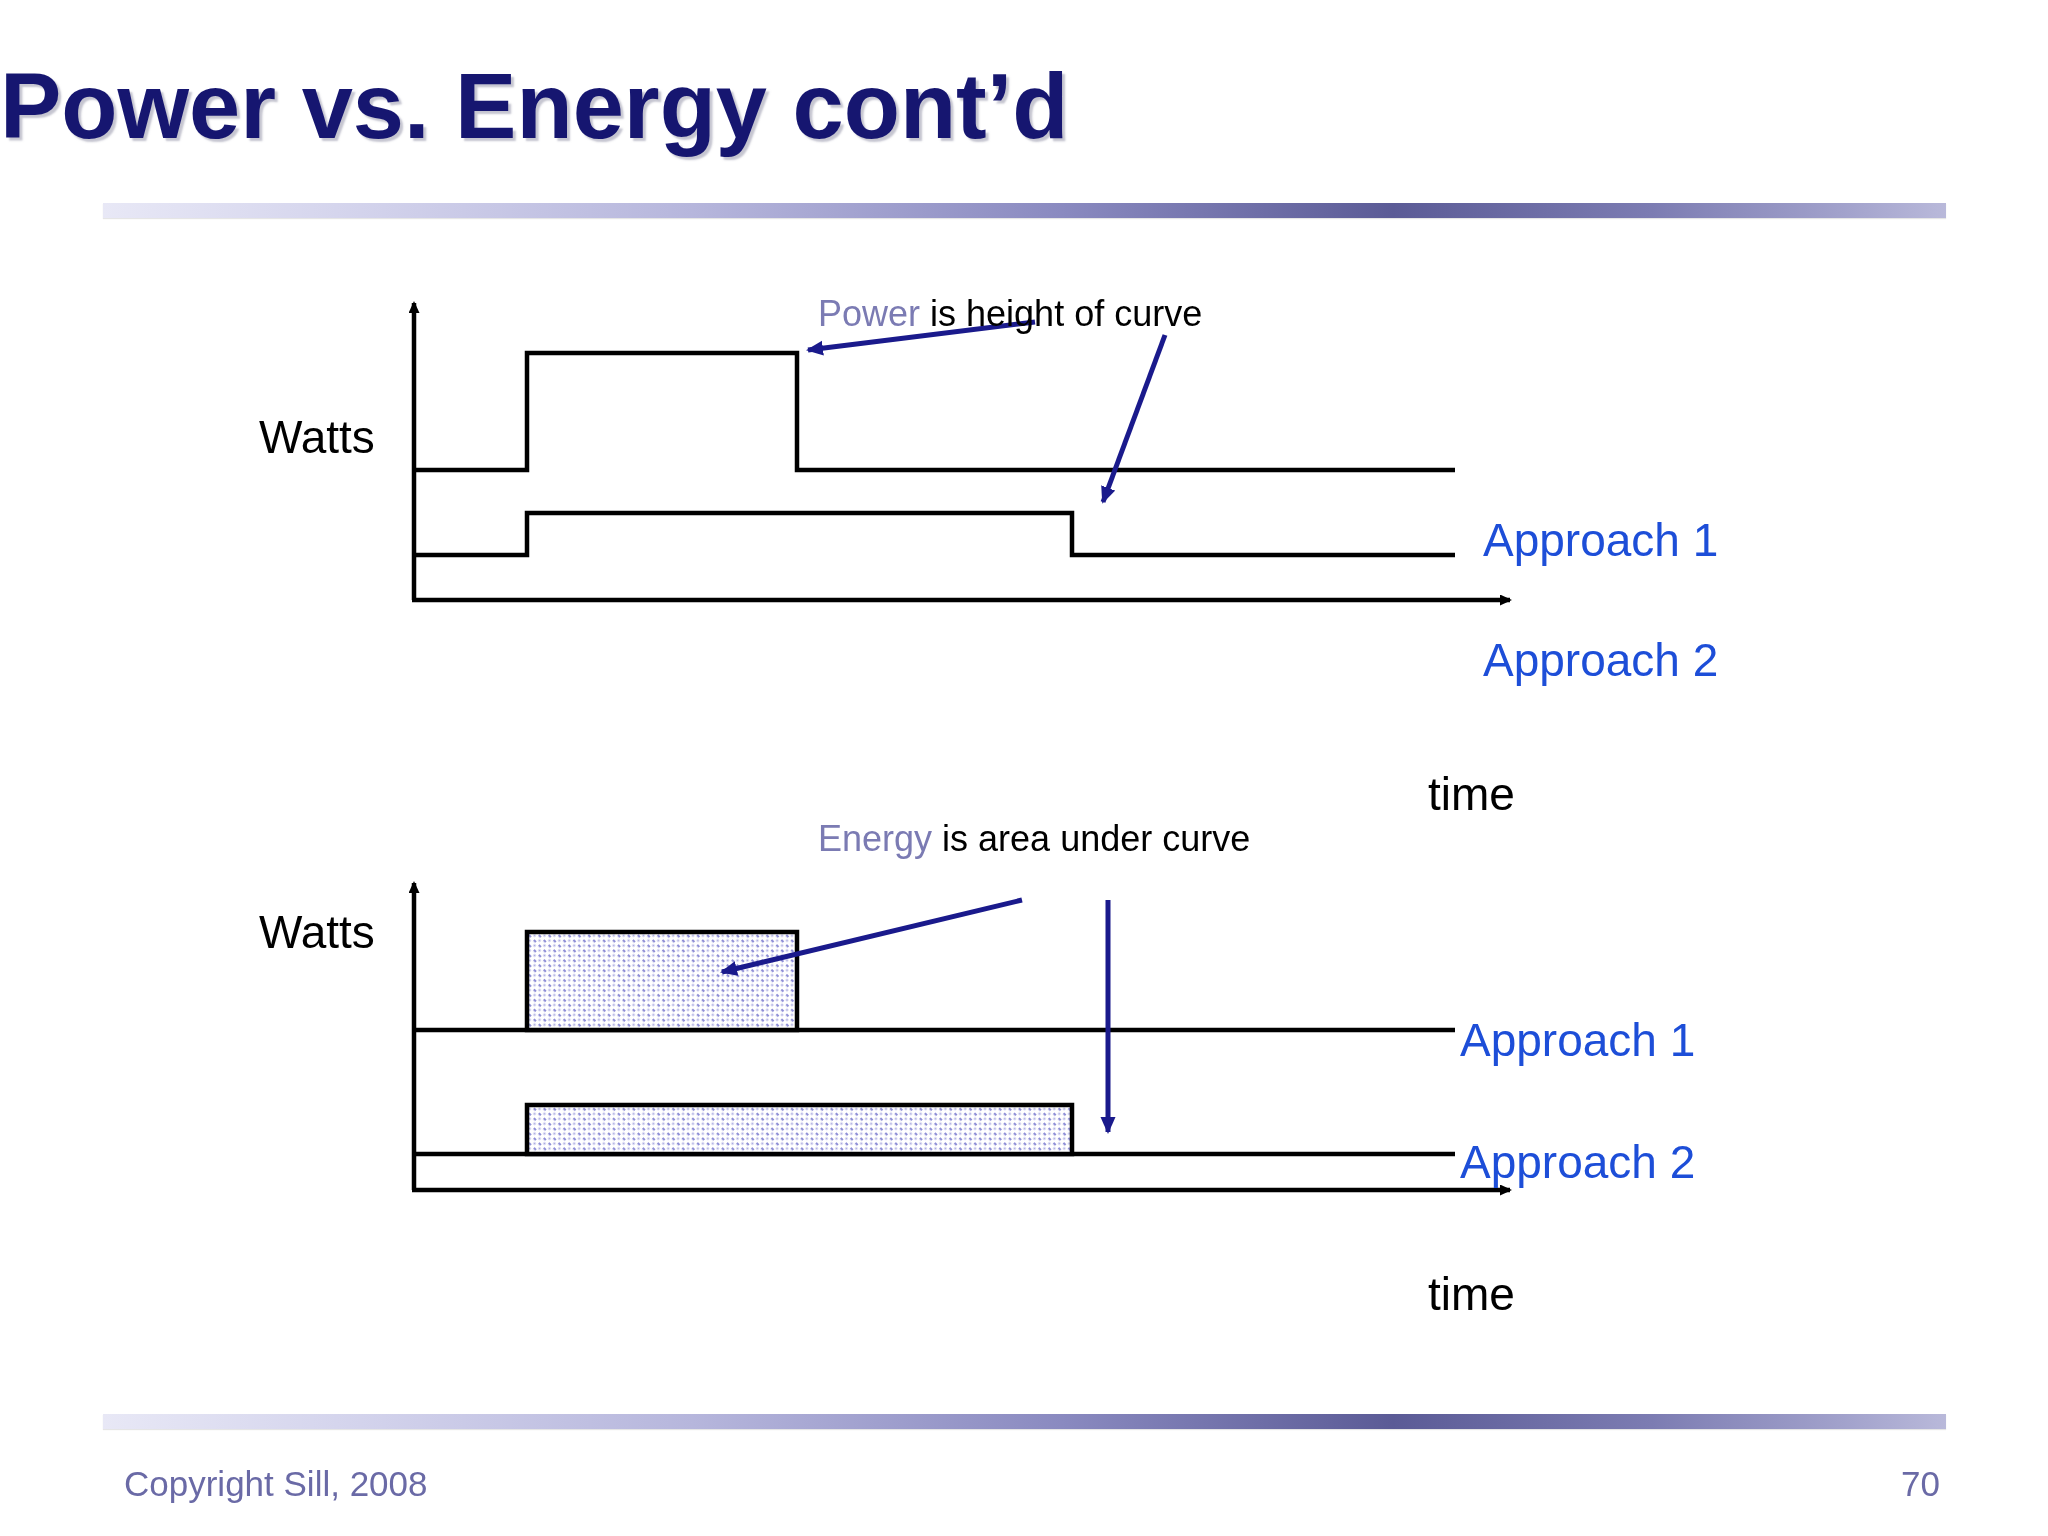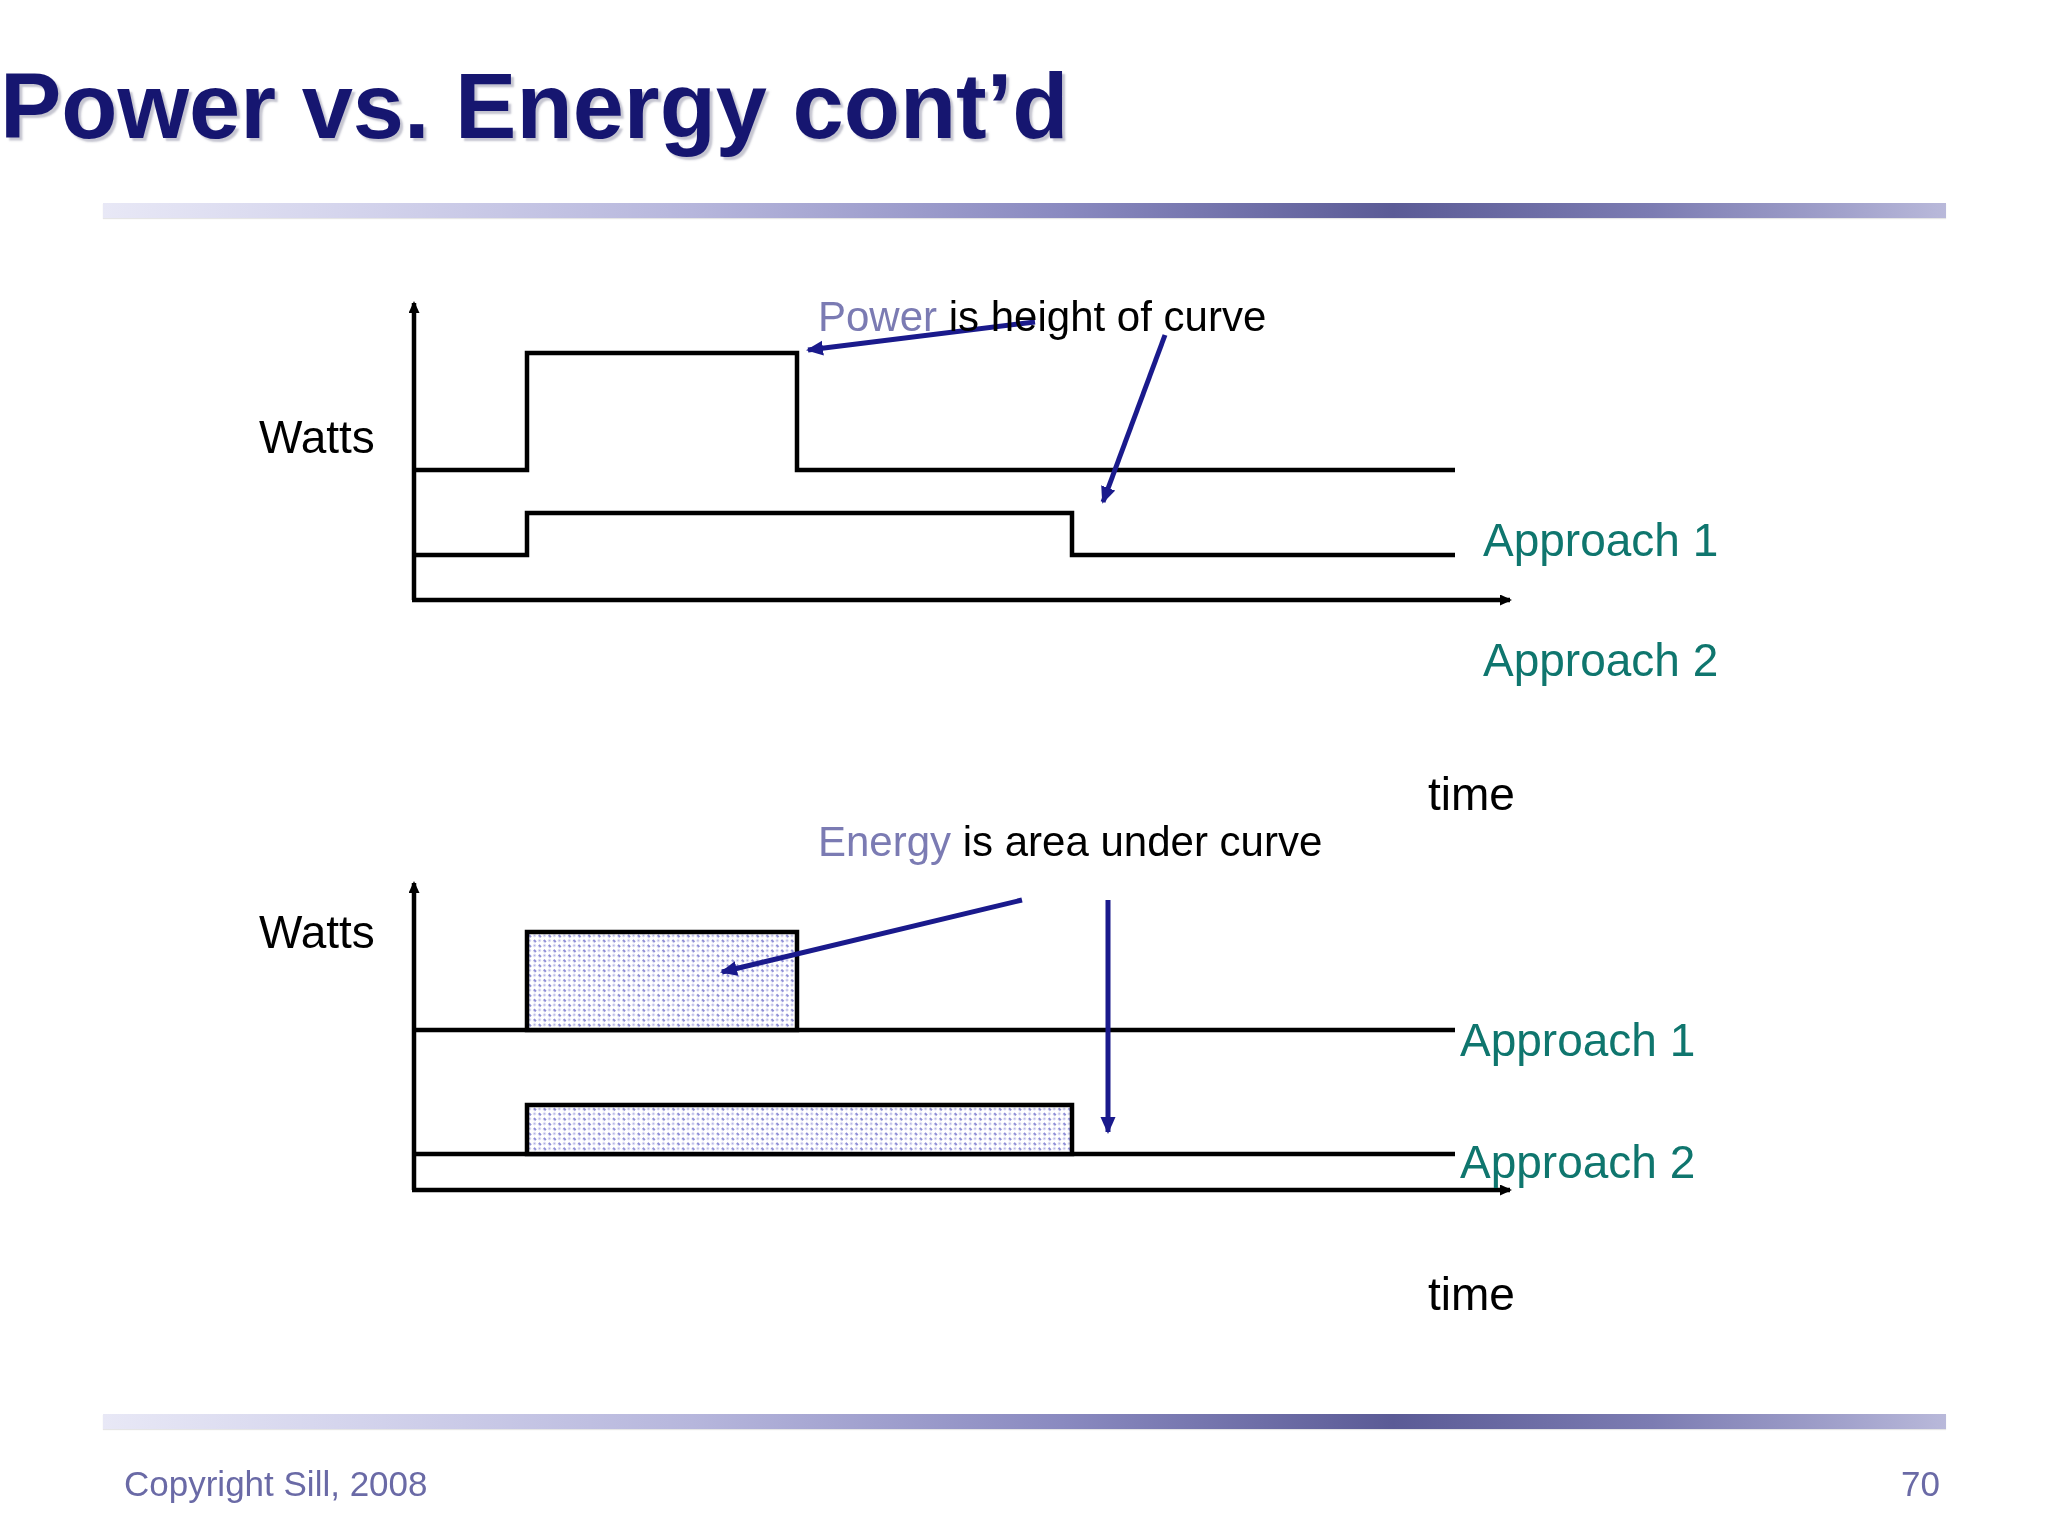--- a/index.html
+++ b/index.html
@@ -82,21 +82,21 @@
   }
   #chart-top    { top: 280px;  height: 360px; }
   #chart-bottom { top: 860px;  height: 370px; }
 
   .chart svg { display: block; }
 
   
   .caption {
     position: absolute;
     font-family: "Liberation Sans", sans-serif;
-    font-size: 42px;
+    font-size: 36px;
     color: #000000;
     white-space: nowrap;
   }
   .caption .kw { color: #7b7bb3; }
   #caption-power  { left: 818px; top: 293px; }
   #caption-energy { left: 818px; top: 818px; }
 
   
   .axis-label {
     position: absolute;
@@ -108,21 +108,21 @@
   }
   #watts-top     { left: 259px; top: 398px; }
   #watts-bottom  { left: 259px; top: 893px; }
   #time-top      { left: 1428px; top: 755px; }
   #time-bottom   { left: 1428px; top: 1255px; }
 
   .series-label {
     position: absolute;
     font-family: "Liberation Sans", sans-serif;
     font-size: 46px;
-    color: #0f766e;
+    color: #1d4ed8;
     white-space: nowrap;
   }
   #approach1-top    { left: 1483px; top: 513px; }
   #approach2-top    { left: 1483px; top: 633px; }
   #approach1-bottom { left: 1460px; top: 1013px; }
   #approach2-bottom { left: 1460px; top: 1135px; }
 </style>
 </head>
 <body>
 

